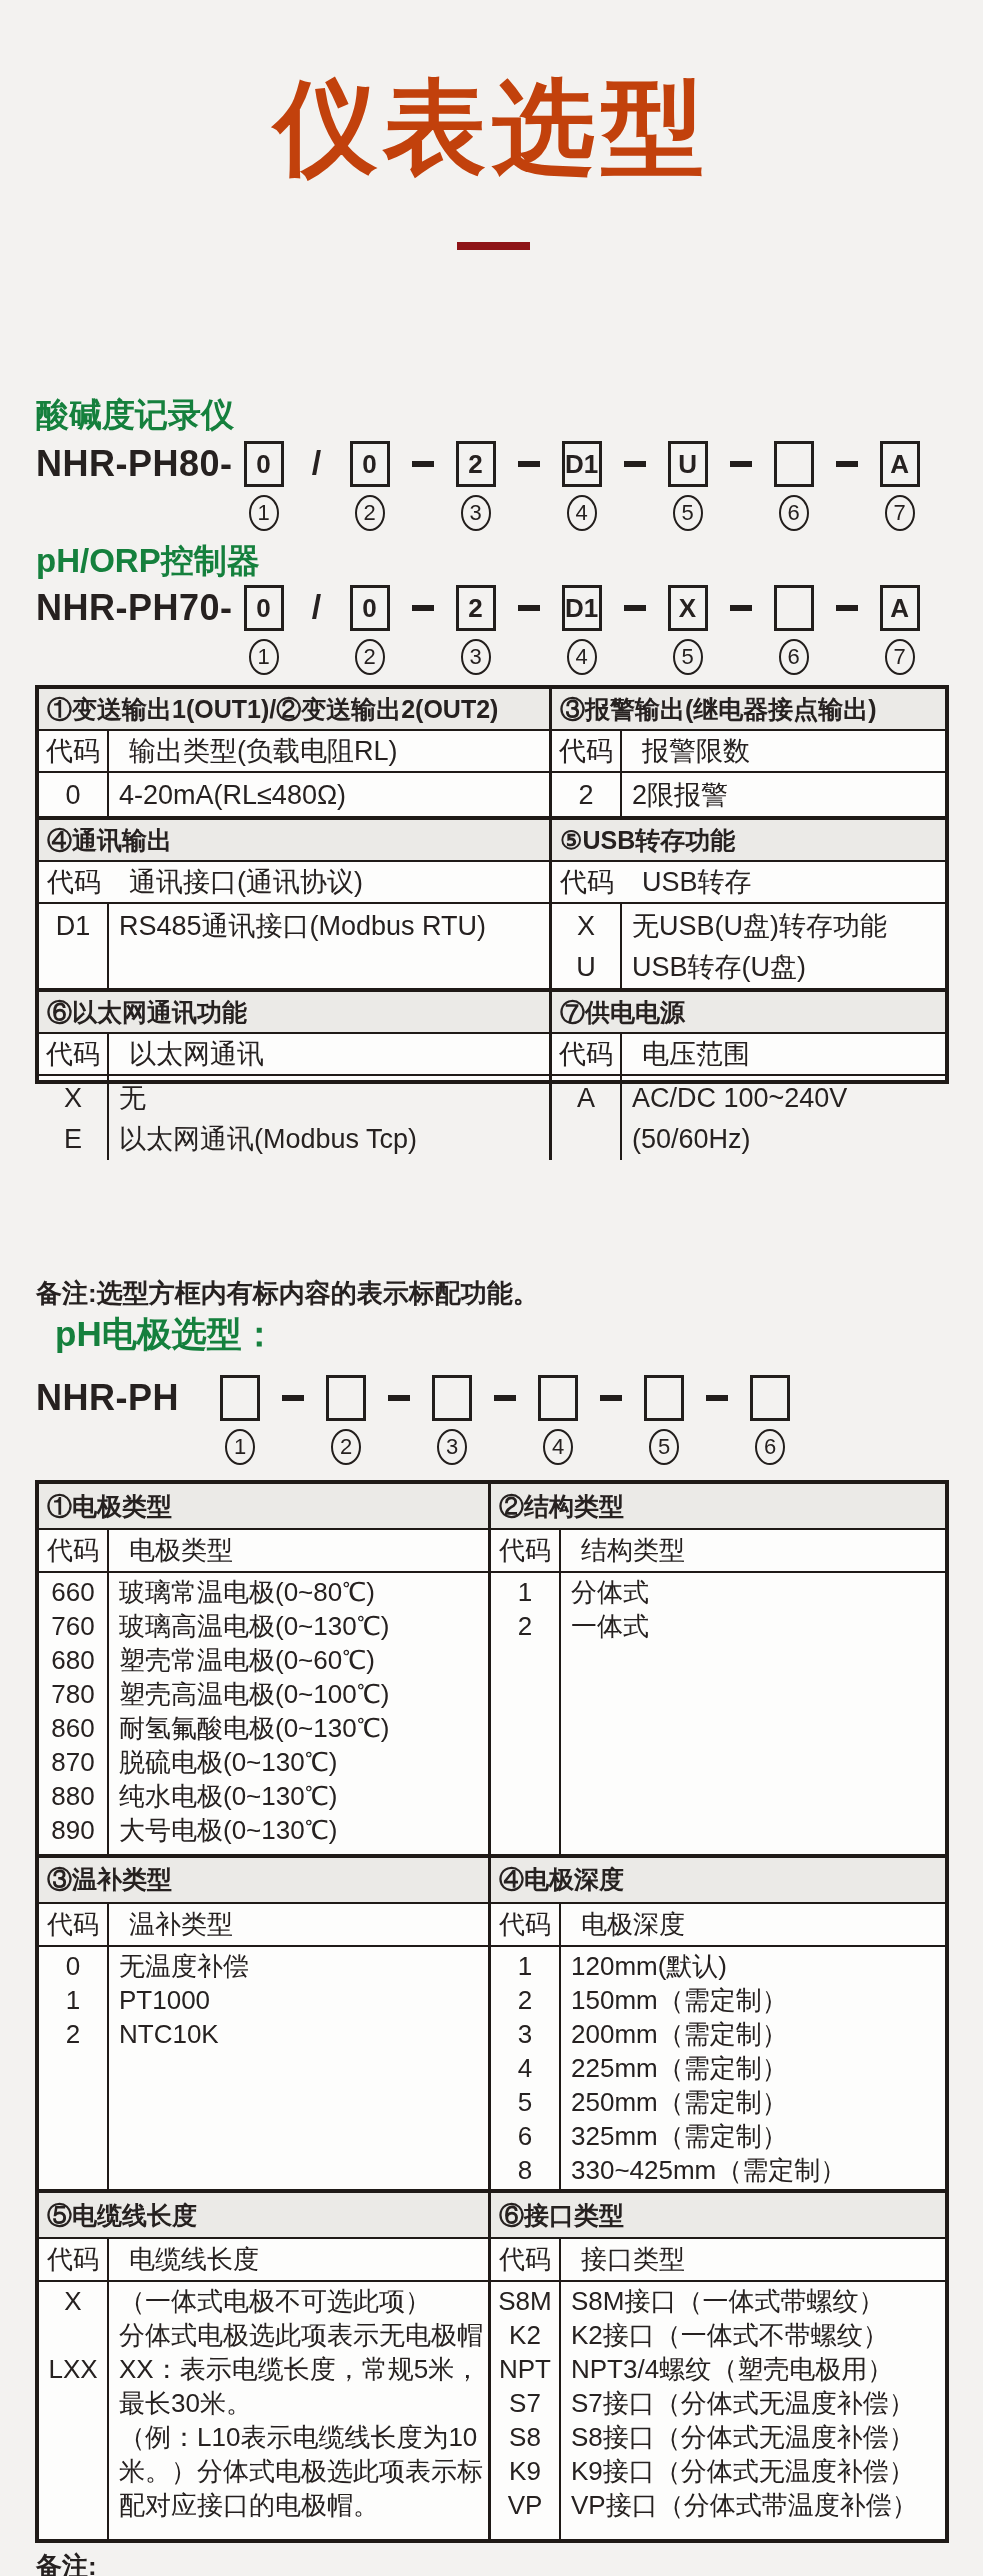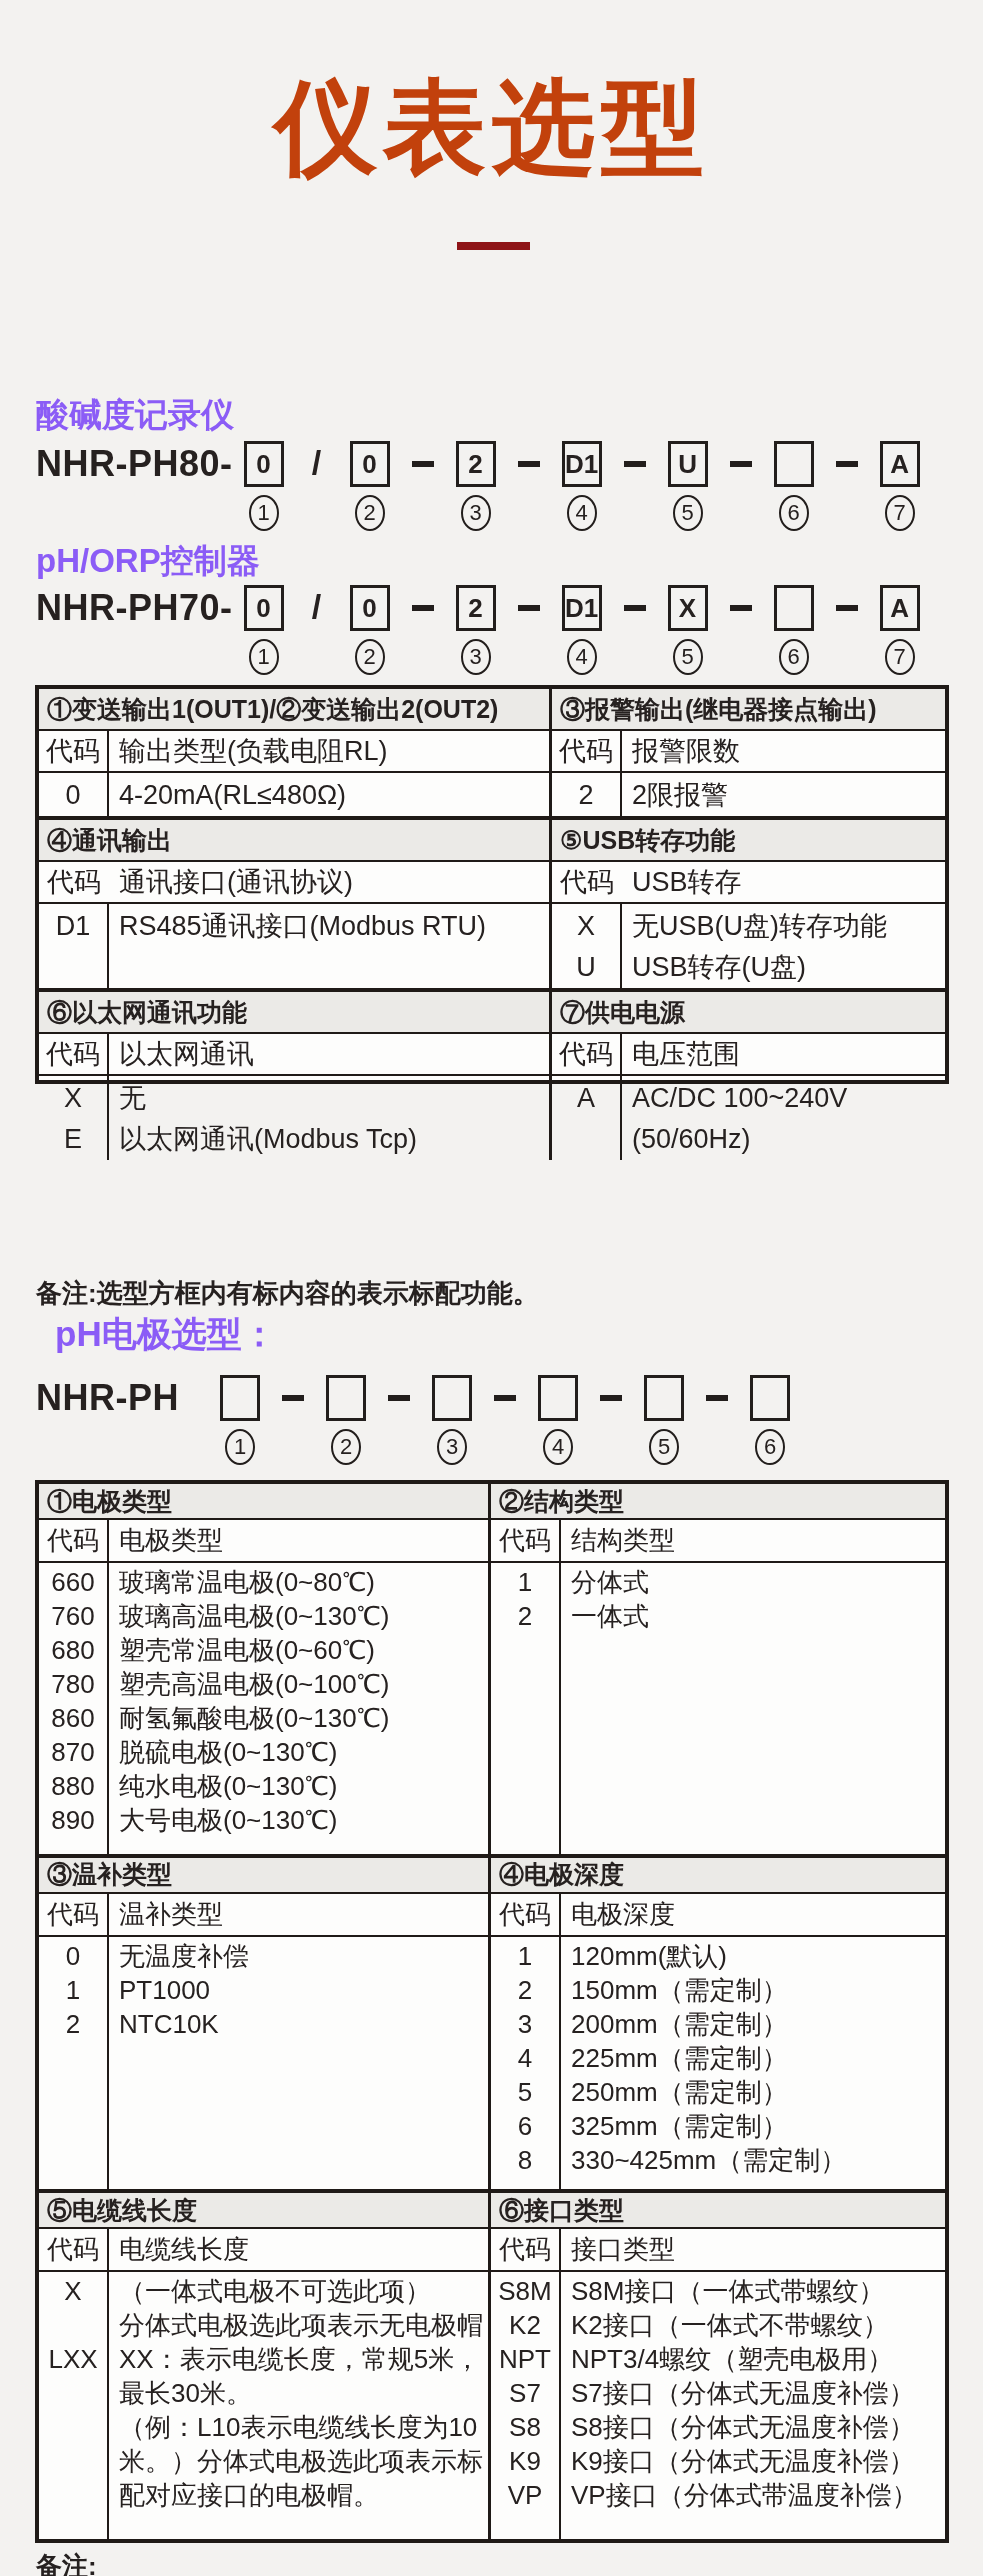--- a/index.html
+++ b/index.html
@@ -11,21 +11,21 @@
   }
   .page { position:relative; width:984px; height:2576px; overflow:hidden; background:#f3f2f0; }
 
   .main-title {
     position:absolute; top:60px; left:0; width:100%;
     text-align:center; font-size:103px; font-weight:900;
     color:#c2410c; letter-spacing:6px; white-space:nowrap;
   }
   .title-dash { position:absolute; top:242px; left:457px; width:73px; height:8px; background:#8e1417; }
 
-  .sec-label { position:absolute; left:36px; font-size:33px; font-weight:700; color:#8b5cf6; white-space:nowrap; }
+  .sec-label { position:absolute; left:36px; font-size:33px; font-weight:700; color:#15803d; white-space:nowrap; }
 
   .diagram { position:absolute; left:36px; display:flex; align-items:flex-start; gap:8px; }
   .diagram .prefix {
     font-size:36px; font-weight:700; height:46px;
     display:flex; align-items:center; letter-spacing:0.5px; white-space:nowrap;
   }
   .diagram .prefix.ephx { margin-right:30px; }
   .unit { display:flex; flex-direction:column; align-items:center; width:46px; }
   .mbox {
     width:40px; height:46px; border:3px solid #221e1c;
@@ -58,31 +58,31 @@
   .t1 .thalf.left { width:513px; } .t1 .thalf.right { flex:1; }
   .t2 .thalf.left { width:452px; } .t2 .thalf.right { flex:1; }
 
   .ttitle {
     background:#ebeae7; border-bottom:2px solid #1f1a17;
     font-weight:700; font-size:25px;
     display:flex; align-items:center; padding:0 8px;
     white-space:nowrap; overflow:hidden; flex-shrink:0;
   }
   .t1 .ttitle { height:42px; }
-  .t2 .ttitle { height:36px; }
+  .t2 .ttitle { height:46px; }
 
   .tsub { display:flex; border-bottom:2px solid #1f1a17; flex-shrink:0; }
   .t1 .tsub { height:42px; font-size:27px; }
   .t2 .tsub { height:43px; font-size:26px; }
   .tcode {
     width:70px; flex-shrink:0; border-right:2px solid #1f1a17;
     display:flex; align-items:center; justify-content:center; text-align:center;
   }
   .tsub.nodiv .tcode { border-right:none; }
-  .tdesc { flex:1; display:flex; align-items:center; padding-left:10px; white-space:nowrap; overflow:hidden; }
+  .tdesc { flex:1; display:flex; align-items:center; padding-left:20px; white-space:nowrap; overflow:hidden; }
 
   .tdata { display:flex; flex:1; overflow:hidden; }
   .tcol { display:flex; flex-direction:column; padding-top:2px; }
   .colcode { width:70px; flex-shrink:0; border-right:2px solid #1f1a17; }
   .coldesc { flex:1; padding-left:10px; overflow:hidden; }
   .t1 .line { height:41px; line-height:41px; font-size:27px; white-space:nowrap; }
   .t2 .line { height:34px; line-height:34px; font-size:26px; white-space:nowrap; }
   .colcode .line { text-align:center; width:100%; }
 
   .note { position:absolute; left:36px; font-weight:700; font-size:26px; white-space:nowrap; }

